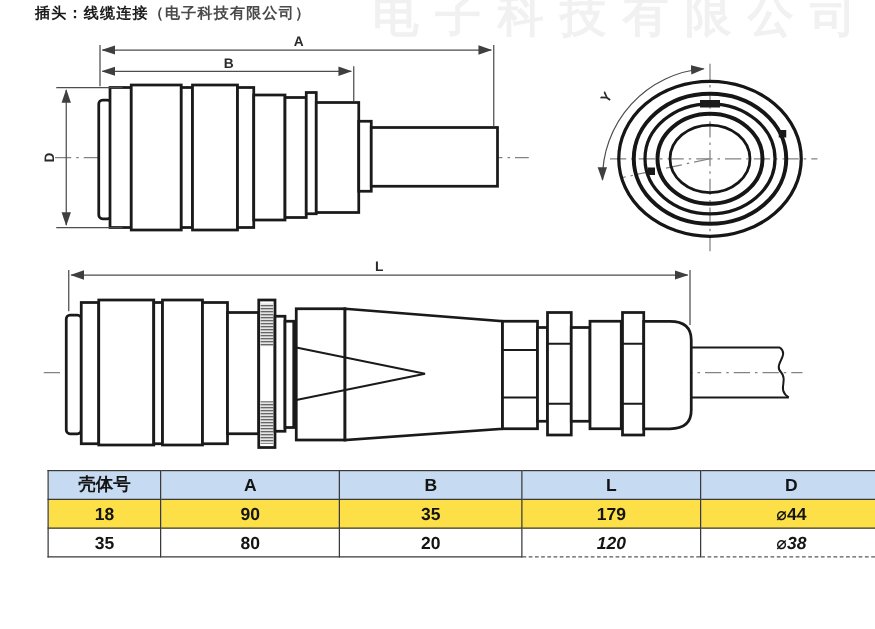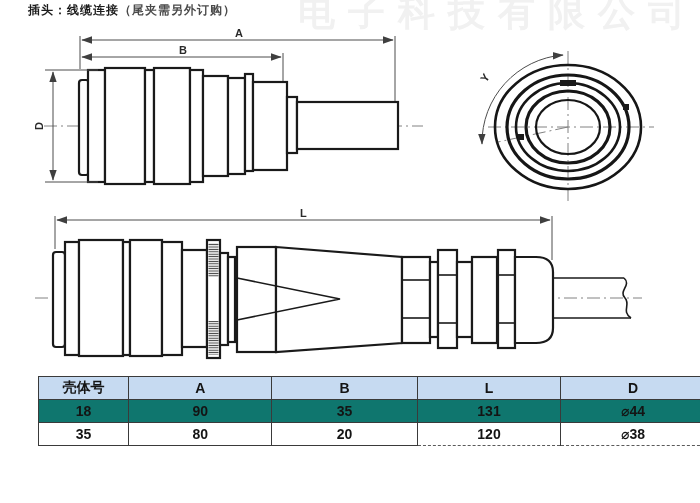--- a/index.html
+++ b/index.html
@@ -32,22 +32,22 @@
   .spec{
     position:absolute;left:38px;top:376px;width:668px;z-index:3;
     border-collapse:collapse;table-layout:fixed;
     font-size:14px;color:#141414;
   }
   .spec td,.spec th{
     border:1.6px solid #3a3a3a;text-align:center;vertical-align:middle;
     height:22px;padding:0;font-weight:bold;
   }
   .spec thead th{background:#c6daf1;}
-  .spec tr.band td{background:#0f766e;}
-  .spec tr.lastrow td.dashed{border-bottom:1.6px dashed #5a5a5a;}
+  .spec tr.band td{background:#fde047;}
+  .spec tr.lastrow td.dashed{border-bottom:1.6px dashed #5a5a5a;font-style:italic;}
 </style>
 </head>
 <body>
 
 <svg width="0" height="0" style="position:absolute" aria-hidden="true">
   <defs>
     <marker id="arr" viewBox="0 0 10 8" refX="9.3" refY="4" markerWidth="11" markerHeight="9" orient="auto-start-reverse">
       <path d="M0,0.6 L10,4 L0,7.4 Z" fill="#3f3f3f"></path>
     </marker>
     <pattern id="knurl" width="6.5" height="6.5" patternUnits="userSpaceOnUse">
@@ -55,21 +55,21 @@
       <path d="M0,6.5 L6.5,0 M0,0 L6.5,6.5" stroke="#3c3c3c" stroke-width="0.9" fill="none"></path>
     </pattern>
     <pattern id="threads" width="6" height="2.4" patternUnits="userSpaceOnUse">
       <rect width="6" height="2.4" fill="#f6f6f6"></rect>
       <path d="M0,1.2 H6" stroke="#3c3c3c" stroke-width="0.95"></path>
     </pattern>
   </defs>
 </svg>
 
 <div class="title">
-  <span>插头：线缆连接</span><span class="note">（尾夹需另外订购）</span>
+  <span>插头：线缆连接</span><span class="note">（电子科技有限公司）</span>
 </div>
 
 <div class="watermark">电子科技有限公司</div>
 
 <svg id="d-side" class="svgwrap" width="400" height="175" viewBox="0 0 400 175">
   <g>
     <line class="cl" x1="14" y1="101" x2="393" y2="101"></line>
   </g>
   <g>
     <rect class="part" x="49" y="55" width="10" height="95" rx="3"></rect>
@@ -188,21 +188,21 @@
       <th>B</th>
       <th>L</th>
       <th>D</th>
     </tr>
   </thead>
   <tbody>
     <tr class="band">
       <td>18</td>
       <td>90</td>
       <td>35</td>
-      <td>131</td>
+      <td>179</td>
       <td>⌀44</td>
     </tr>
     <tr class="lastrow">
       <td>35</td>
       <td>80</td>
       <td>20</td>
       <td class="dashed">120</td>
       <td class="dashed">⌀38</td>
     </tr>
   </tbody>

